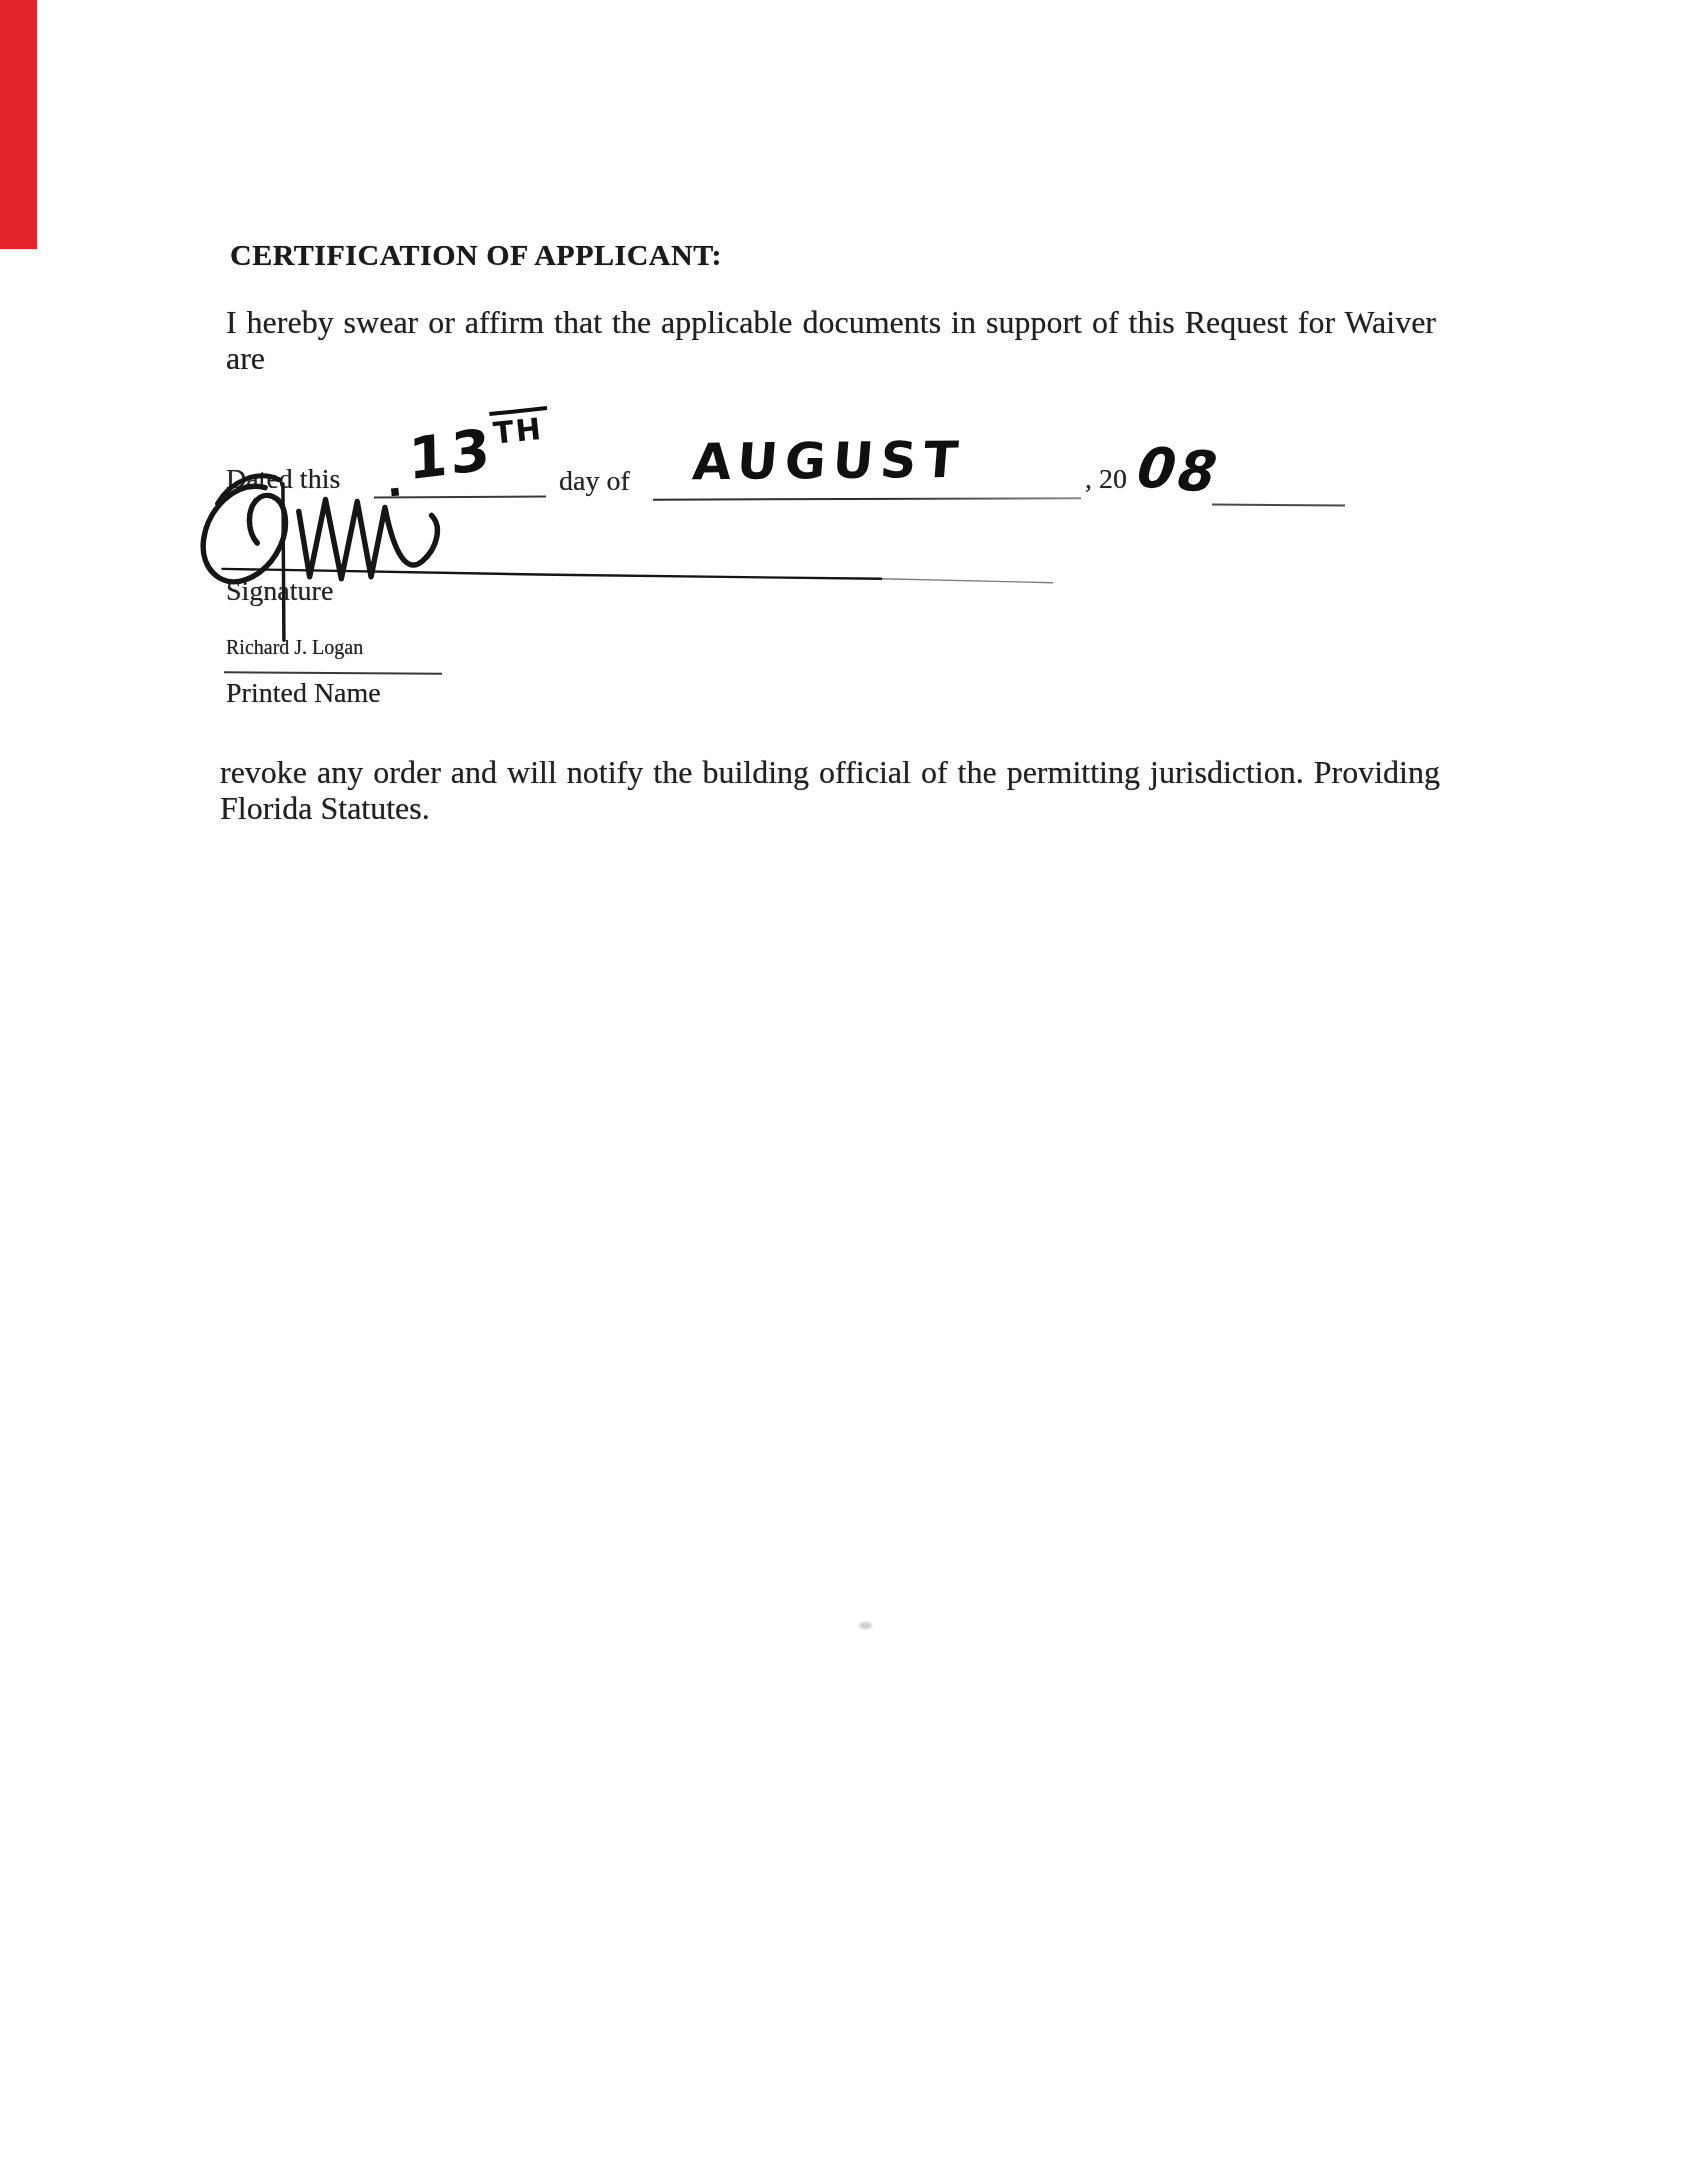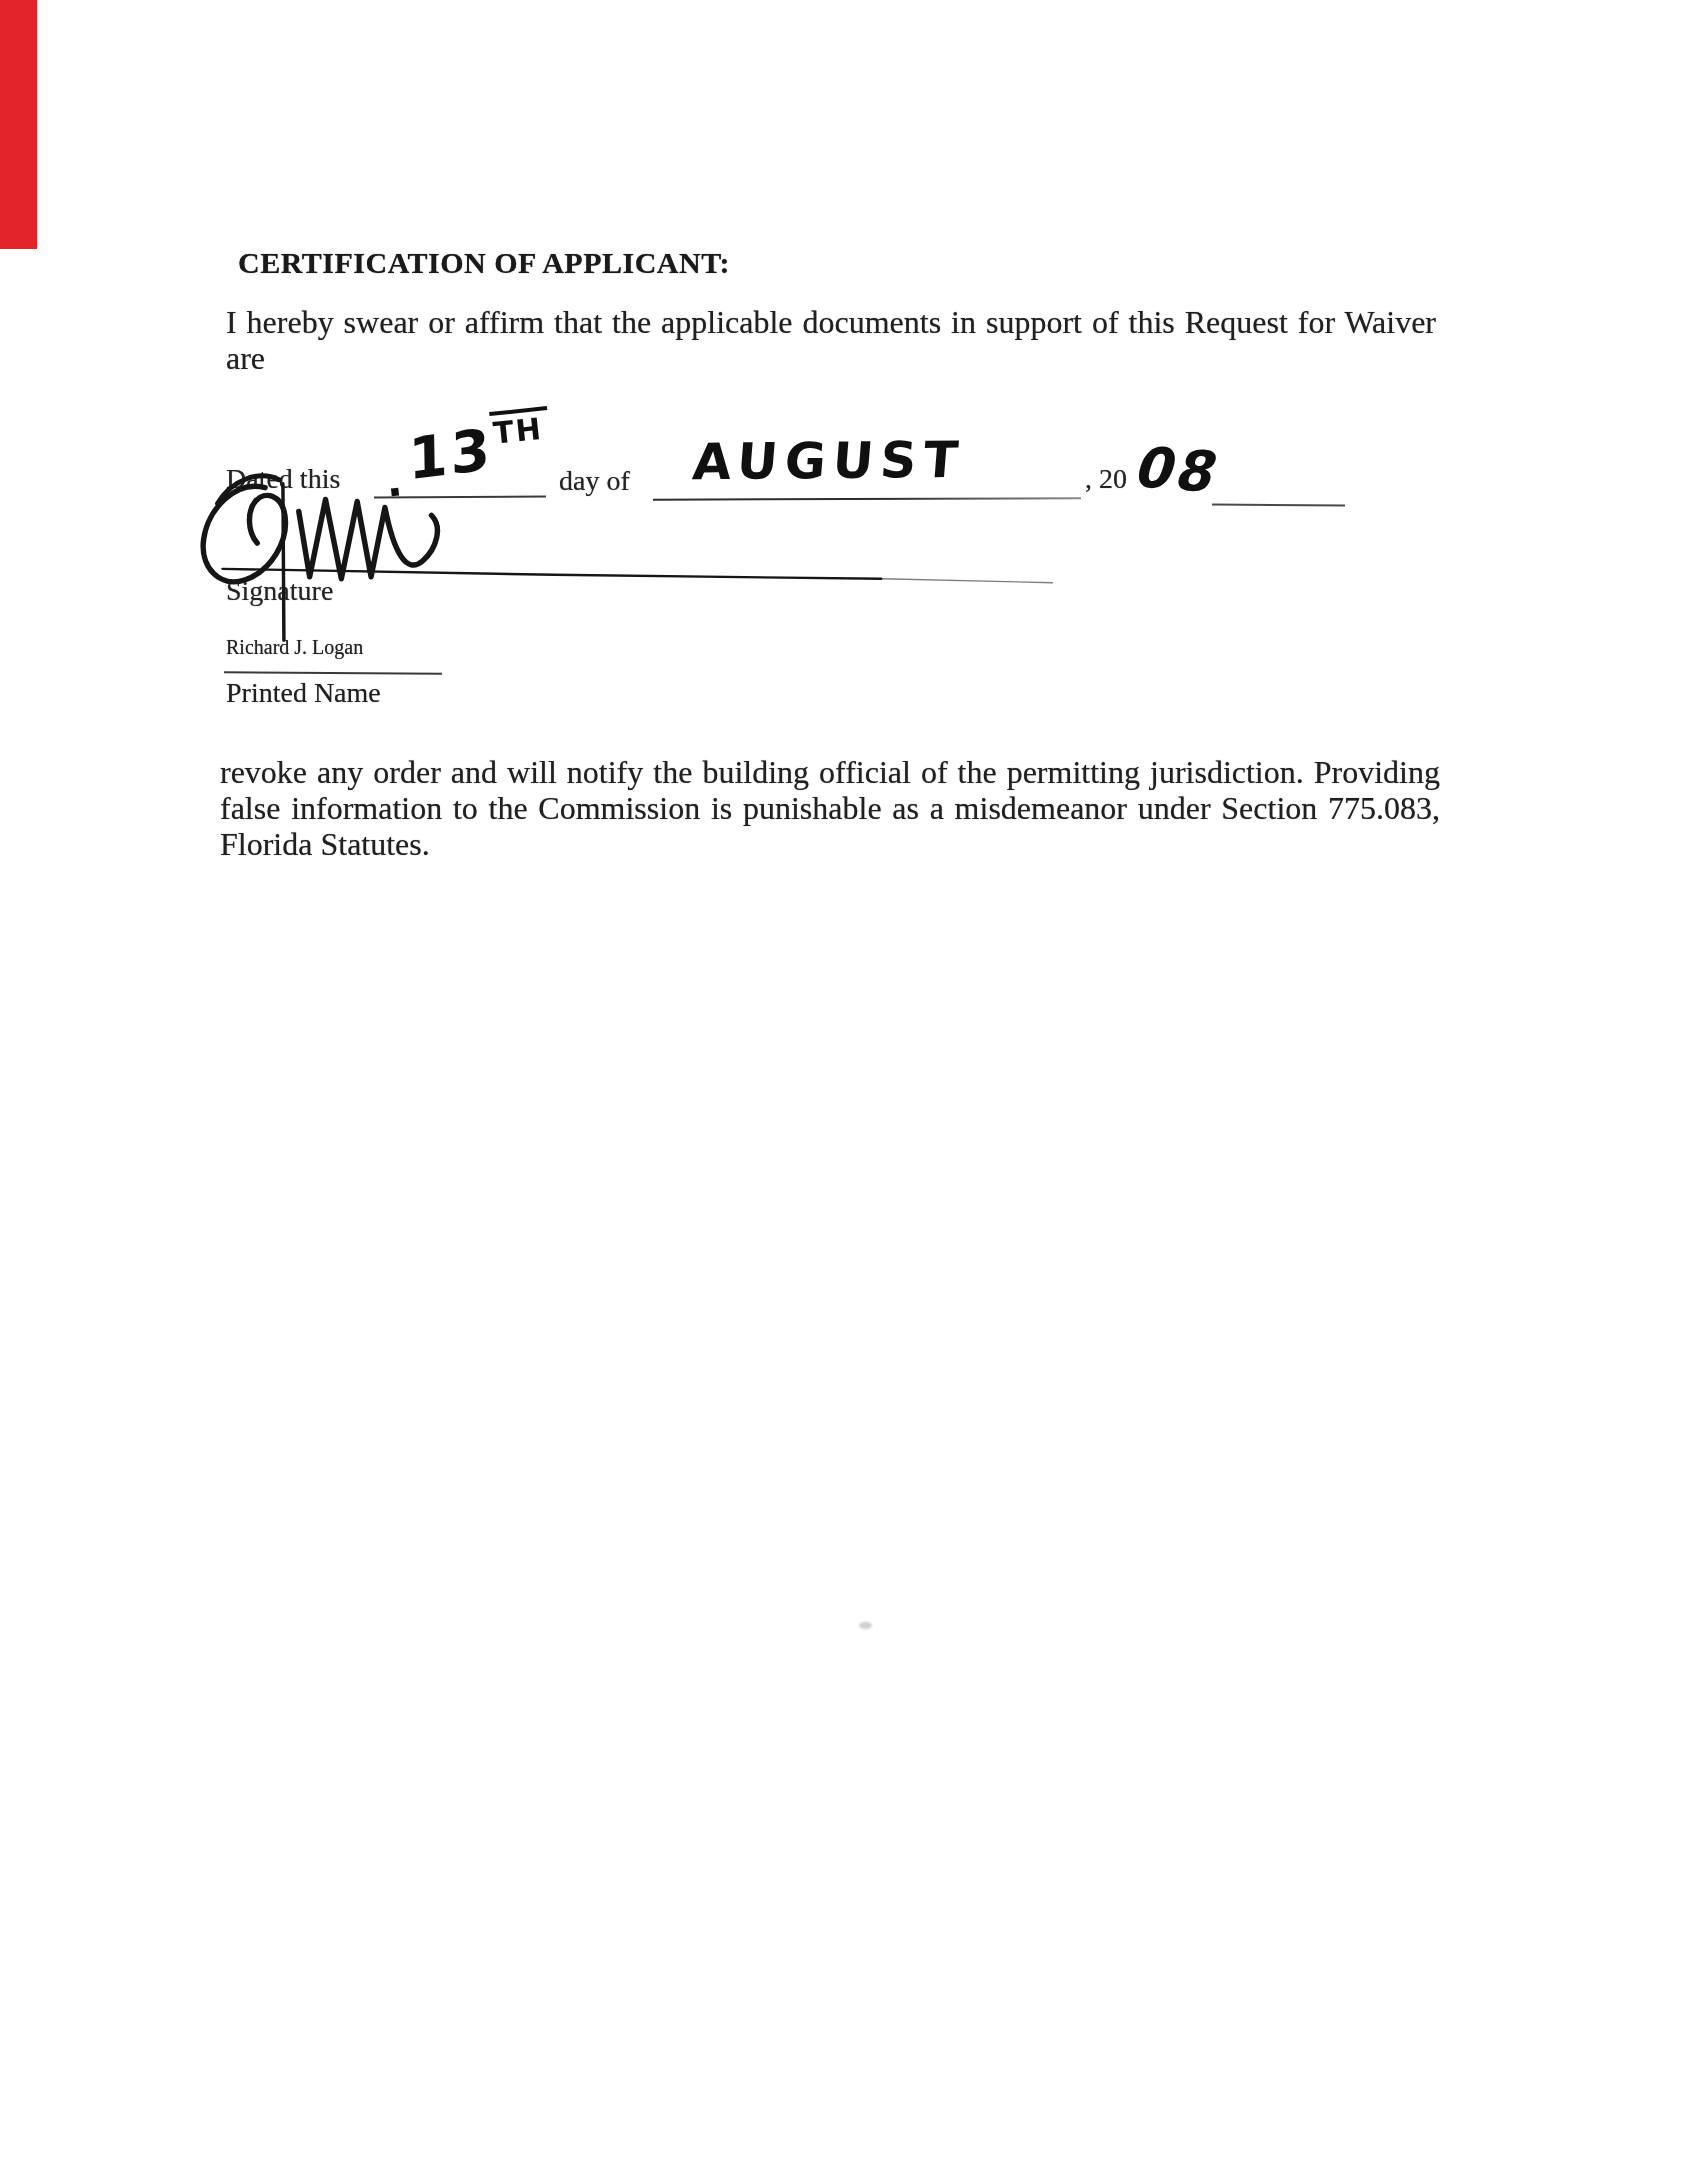--- a/index.html
+++ b/index.html
@@ -17,21 +17,21 @@
   .red-strip{
     position:absolute;left:0;top:0;width:37px;height:249px;
     background:#e3242b;
   }
 
   .scan-text{
     text-shadow:0 0 1px rgba(25,25,25,0.55);
   }
 
   h1.doc-heading{
-    position:absolute;left:230px;top:238px;margin:8px;
+    position:absolute;left:230px;top:238px;margin:0;
     font-size:30px;font-weight:700;letter-spacing:0.5px;
     color:#1a1a1a;
     text-shadow:0 0 1px rgba(20,20,20,0.7);
   }
 
   .para{
     position:absolute;
     font-size:32px;line-height:36px;
     color:#202020;
   }
@@ -123,20 +123,19 @@
   </svg>
 
   <span class="sig-label scan-text">Signature</span>
 
   <div id="printed-name" class="scan-text">Richard J. Logan</div>
   <div id="printed-name-underline"></div>
   <div id="printed-name-label" class="scan-text">Printed Name</div>
 
   <div id="para2" class="para scan-text">
     <div class="line">revoke any order and will notify the building official of the permitting jurisdiction. Providing</div>
-    <div class="line">false information to the Commission is punishable as a misdemeanor under Section 775.083,</div>
     <div class="line last">Florida Statutes.</div>
   </div>
 
   <div class="artifact-dot"></div>
 
 </div>
 
 
 </body></html>

